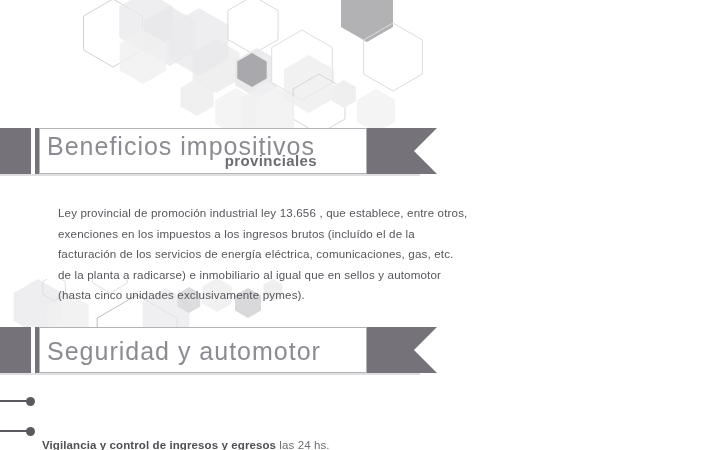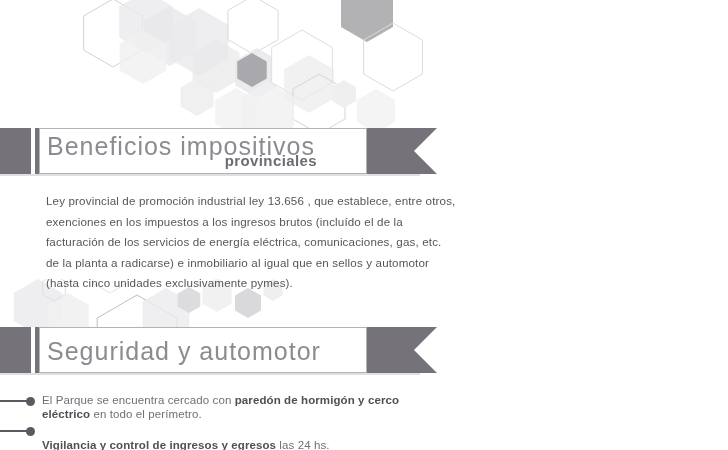--- a/index.html
+++ b/index.html
@@ -50,21 +50,21 @@
   .banner1 .title { top: 3px; }
   .banner2 .title { top: 9px; }
   .banner .subtitle {
     position: absolute; right: 49px; bottom: 4px;
     font-size: 15px; font-weight: bold; letter-spacing: 0.4px;
     color: var(--subtitle);
   }
 
   
   .paragraph {
-    position: absolute; left: 42px; top: 187px; width: 445px; margin: 4px;
+    position: absolute; left: 42px; top: 187px; width: 445px; margin: 16px;
     font-size: 11.6px; line-height: 20.5px; letter-spacing: 0.15px;
     color: var(--body);
     white-space: pre-line;
   }
 
   
   .bullet-line { position: absolute; left: 0; width: 28px; height: 2px; background: var(--marker); }
   .bullet-dot  { position: absolute; left: 26px; width: 9px; height: 9px; border-radius: 50%; background: var(--marker); }
   .bullet-text {
     position: absolute; left: 42px; margin: 0; width: 395px;
@@ -141,19 +141,18 @@
     <div class="block"></div>
     <div class="bar"></div>
     <div class="ribbon"></div>
     <div class="titlebox">
       <div class="title">Seguridad y automotor</div>
     </div>
   </div>
 
   <div class="bullet-line b1-line"></div>
   <div class="bullet-dot b1-dot"></div>
-  <p class="bullet-text b1-text"><span>El Parque se encuentra cercado con </span><b>paredón de hormigón y cerco</b><br><b>eléctrico</b><span> en todo el perímetro.</span></p>
 
   <div class="bullet-line b2-line"></div>
   <div class="bullet-dot b2-dot"></div>
   <p class="bullet-text b2-text"><b>Vigilancia y control de ingresos y egresos</b><span> las 24 hs.</span></p>
 
 </div>
 
 </body></html>

